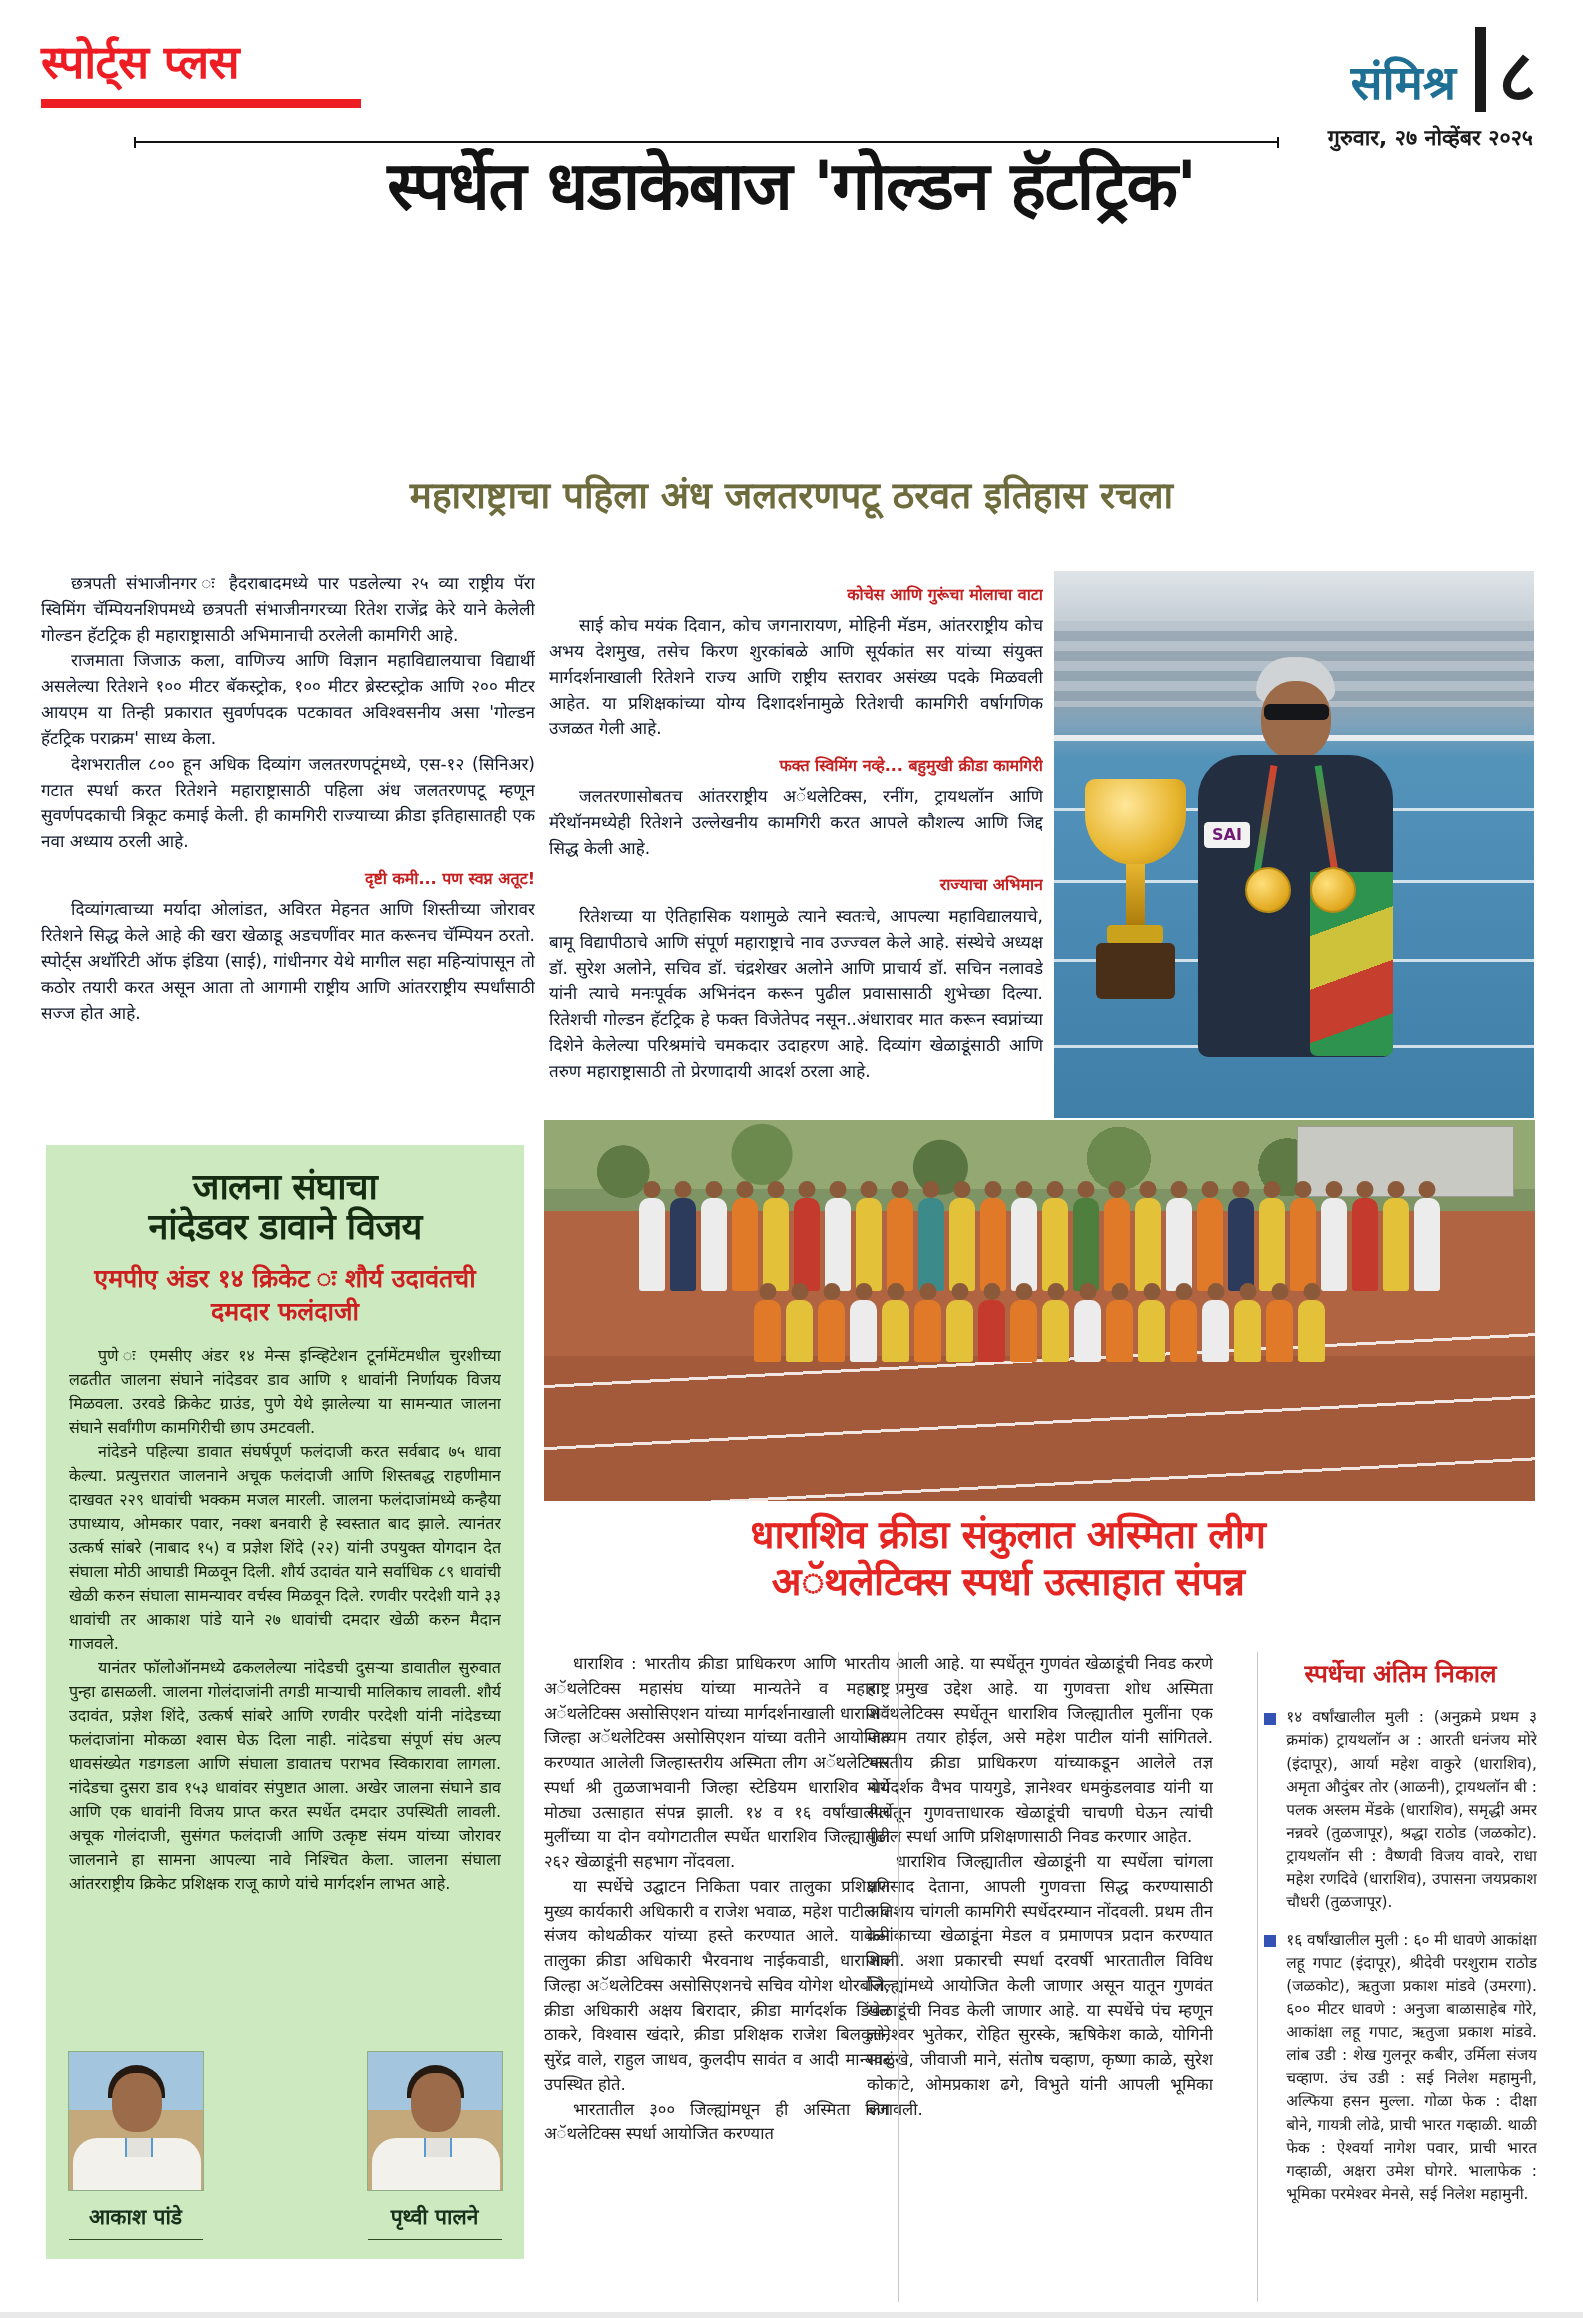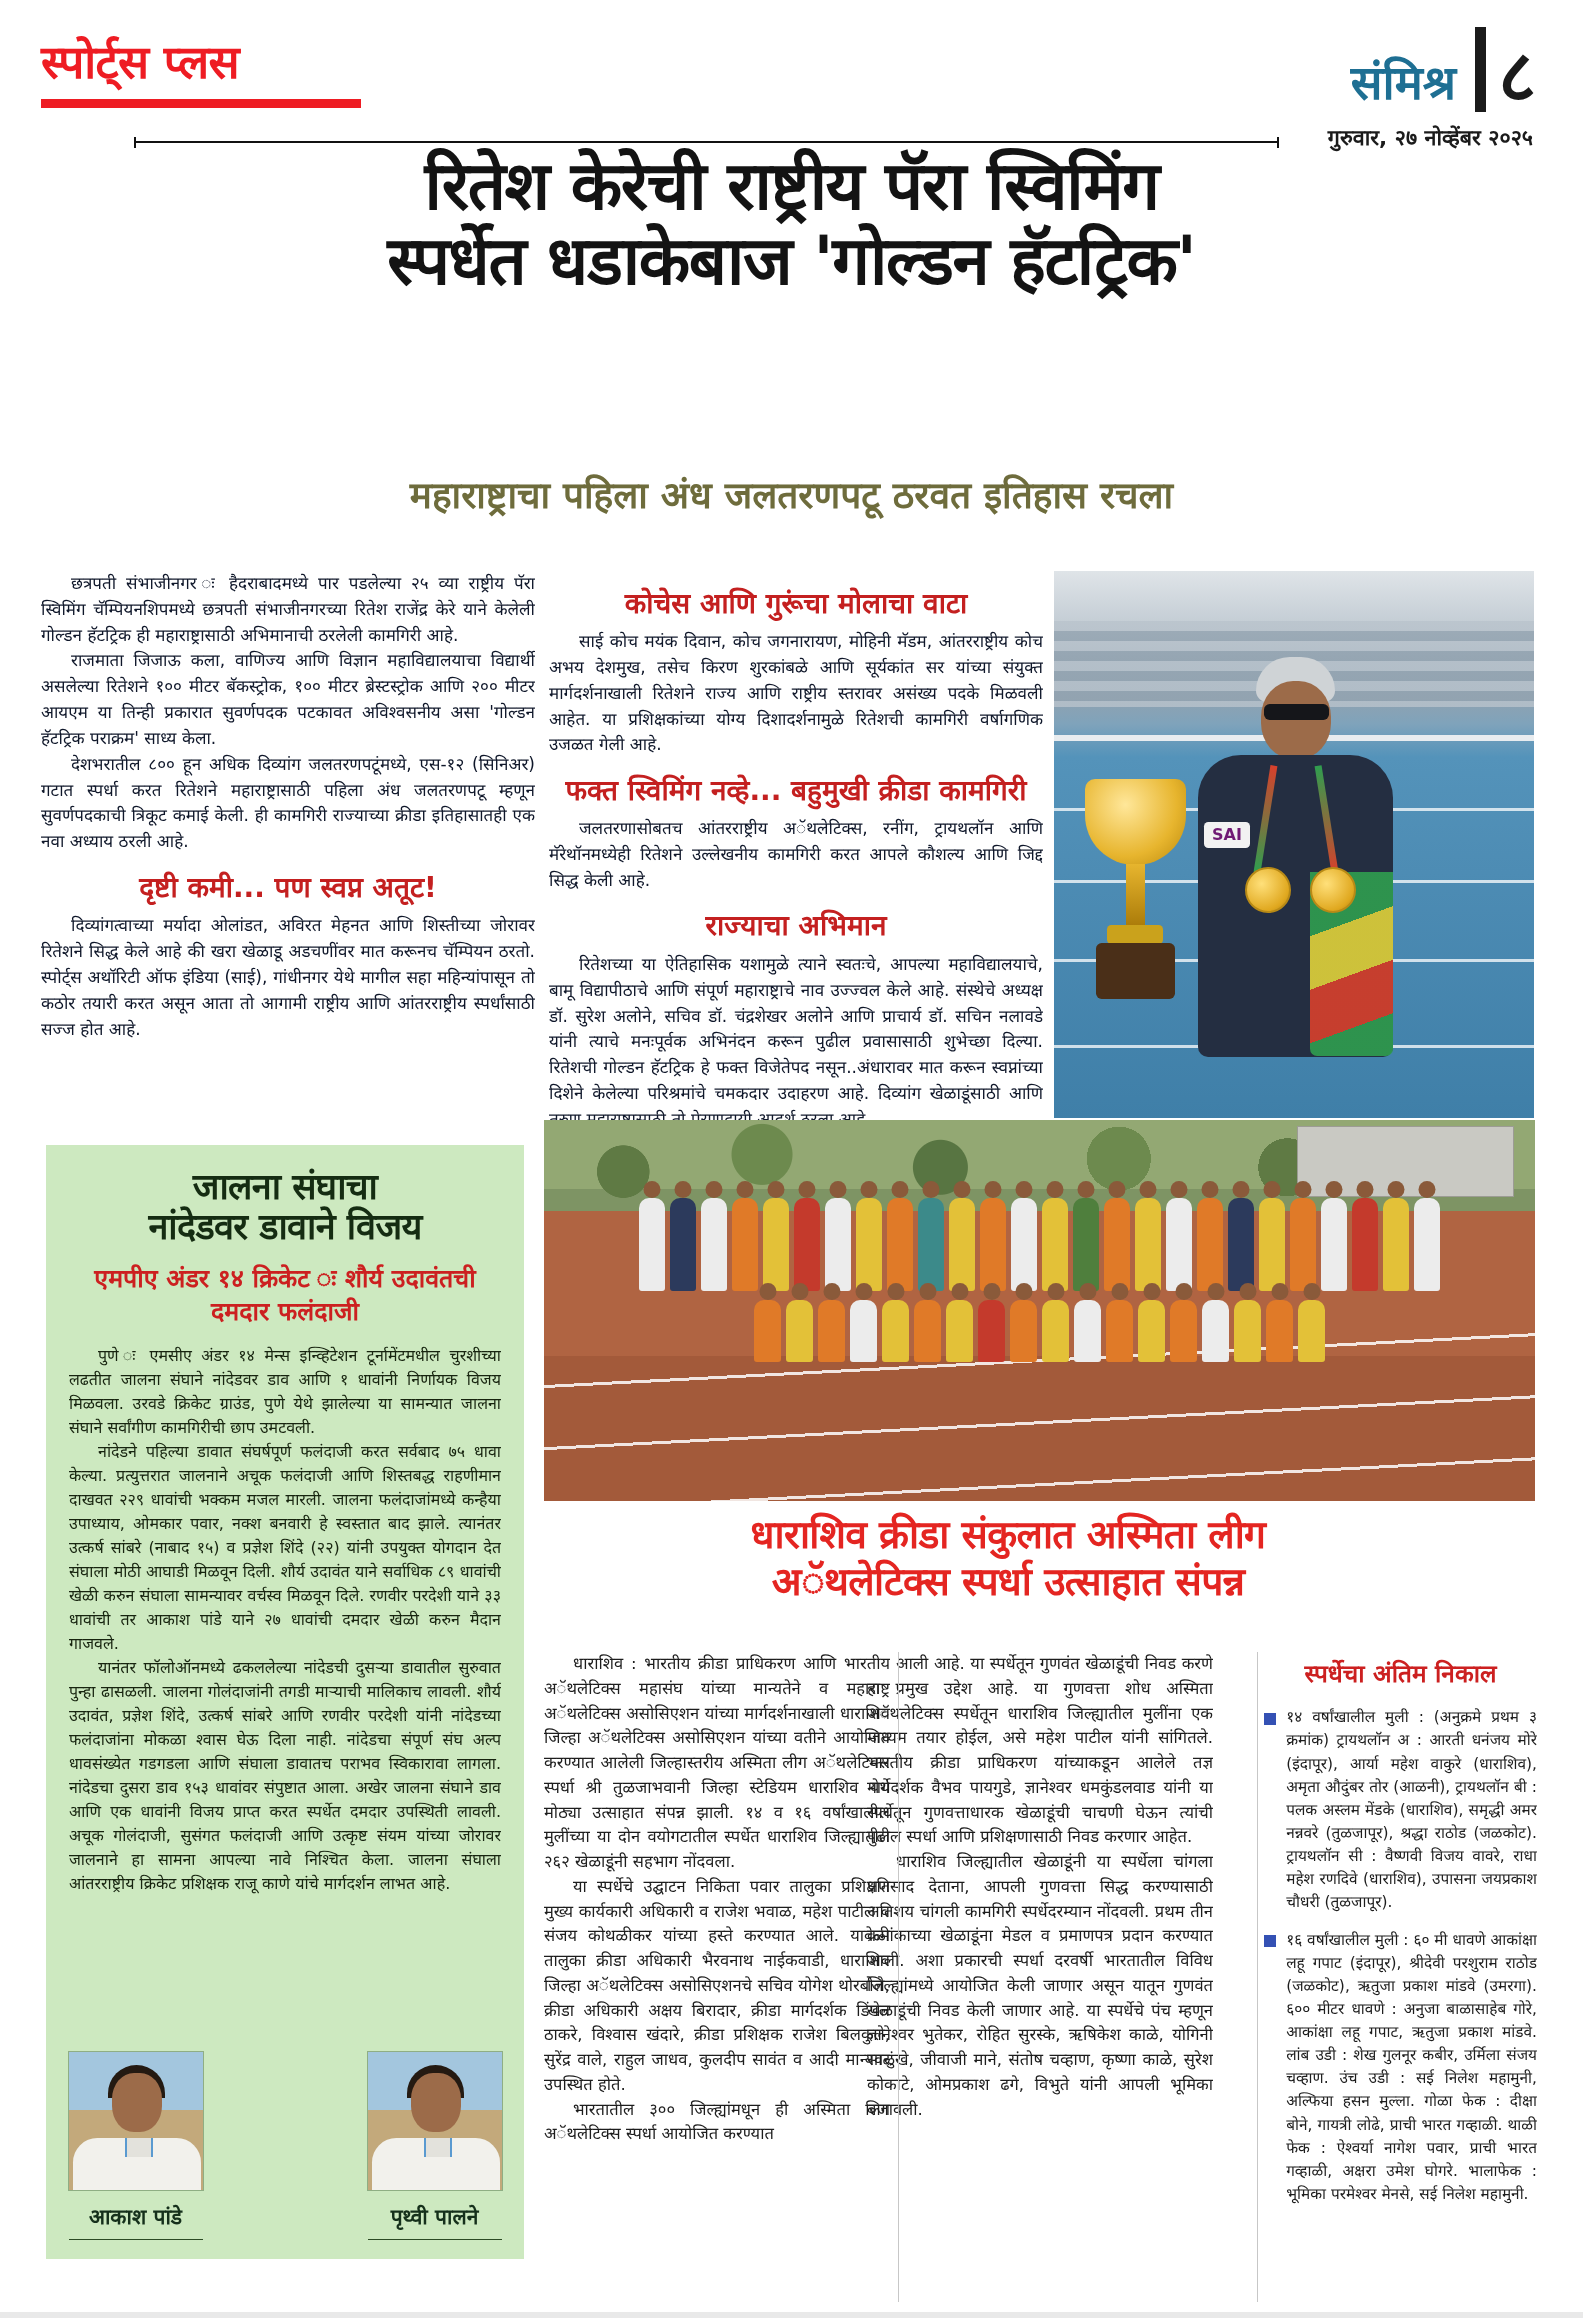--- a/index.html
+++ b/index.html
@@ -21,21 +21,21 @@
   .date-line{position:absolute;right:50px;top:122px;font-size:21.5px;font-weight:bold;color:#1b1b1b;}
   
   .lead-headline{position:absolute;left:41px;top:149px;width:1501px;text-align:center;
     font-size:67px;font-weight:800;color:#131313;line-height:1.12;letter-spacing:-1.4px;}
   .lead-deck{position:absolute;left:41px;top:468px;width:1501px;text-align:center;
     font-size:37px;font-weight:bold;color:#6e6c3c;}
   .lead-col{position:absolute;top:571px;height:549px;overflow:hidden;text-align:justify;}
   .lead-col p{margin:0;text-indent:30px;font-size:17px;line-height:1.52;color:#0f172a;}
   .col-1{left:41px;width:494px;}
   .col-2{left:549px;width:494px;}
-  .crosshead{font-size:28px;font-weight:bold;color:#c42020;text-align:center;margin:11.5px 0 8.6px 0;text-indent:0 !important;}
+  .crosshead{font-size:16px;font-weight:bold;color:#c42020;text-align:right;margin:11.5px 0 8.6px 0;text-indent:0 !important;}
   
   .swimmer-photo{position:absolute;left:1054px;top:571px;width:480px;height:547px;overflow:hidden;
     background:linear-gradient(180deg,#dfe4e8 0%,#c3ccd4 10%,#9fb0bd 16%,#8da2b2 24%,#7fa3bb 28%,#5493ba 34%,#4d8cb4 55%,#3f7fa8 100%);}
   .stand-stripes{position:absolute;left:0;top:50px;width:100%;height:86px;
     background:repeating-linear-gradient(180deg,#b9c3cc 0 10px,#93a3b0 10px 20px);opacity:.8;}
   .pool-rail{position:absolute;left:0;top:164px;width:100%;height:5.7px;background:#e8ecef;}
   .lane-line{position:absolute;left:0;width:100%;height:2.9px;background:rgba(255,255,255,.75);}
   .swim-figure{position:absolute;left:122px;top:86px;width:237px;height:461px;}
   .swim-cap{position:absolute;left:80px;top:0;width:79px;height:45px;background:#cfd3d6;border-radius:39px 39px 13px 13px;}
   .swim-head{position:absolute;left:85px;top:24.4px;width:70px;height:78px;background:#9c6b49;border-radius:46%;}
@@ -119,21 +119,20 @@
   <div class="masthead-rule"></div>
   <div class="top-rule"></div>
   <div class="section-wrap">
     <span class="section-label">संमिश्र</span>
     <span class="section-bar"></span>
     <span class="page-number">८</span>
   </div>
   <div class="date-line">गुरुवार, २७ नोव्हेंबर २०२५</div>
 
   <div class="lead-headline">
-    <div>रितेश केरेची राष्ट्रीय पॅरा स्विमिंग</div>
     <div>स्पर्धेत धडाकेबाज 'गोल्डन हॅटट्रिक'</div>
   </div>
   <div class="lead-deck">महाराष्ट्राचा पहिला अंध जलतरणपटू ठरवत इतिहास रचला</div>
 
   <div class="lead-col col-1">
     <p>छत्रपती संभाजीनगर ः हैदराबादमध्ये पार पडलेल्या २५ व्या राष्ट्रीय पॅरा स्विमिंग चॅम्पियनशिपमध्ये छत्रपती संभाजीनगरच्या रितेश राजेंद्र केरे याने केलेली गोल्डन हॅटट्रिक ही महाराष्ट्रासाठी अभिमानाची ठरलेली कामगिरी आहे.</p>
     <p>राजमाता जिजाऊ कला, वाणिज्य आणि विज्ञान महाविद्यालयाचा विद्यार्थी असलेल्या रितेशने १०० मीटर बॅकस्ट्रोक, १०० मीटर ब्रेस्टस्ट्रोक आणि २०० मीटर आयएम या तिन्ही प्रकारात सुवर्णपदक पटकावत अविश्वसनीय असा 'गोल्डन हॅटट्रिक पराक्रम' साध्य केला.</p>
     <p>देशभरातील ८०० हून अधिक दिव्यांग जलतरणपटूंमध्ये, एस-१२ (सिनिअर) गटात स्पर्धा करत रितेशने महाराष्ट्रासाठी पहिला अंध जलतरणपटू म्हणून सुवर्णपदकाची त्रिकूट कमाई केली. ही कामगिरी राज्याच्या क्रीडा इतिहासातही एक नवा अध्याय ठरली आहे.</p>
     <div class="crosshead">दृष्टी कमी... पण स्वप्न अतूट!</div>
     <p>दिव्यांगत्वाच्या मर्यादा ओलांडत, अविरत मेहनत आणि शिस्तीच्या जोरावर रितेशने सिद्ध केले आहे की खरा खेळाडू अडचणींवर मात करूनच चॅम्पियन ठरतो. स्पोर्ट्स अथॉरिटी ऑफ इंडिया (साई), गांधीनगर येथे मागील सहा महिन्यांपासून तो कठोर तयारी करत असून आता तो आगामी राष्ट्रीय आणि आंतरराष्ट्रीय स्पर्धांसाठी सज्ज होत आहे.</p>

